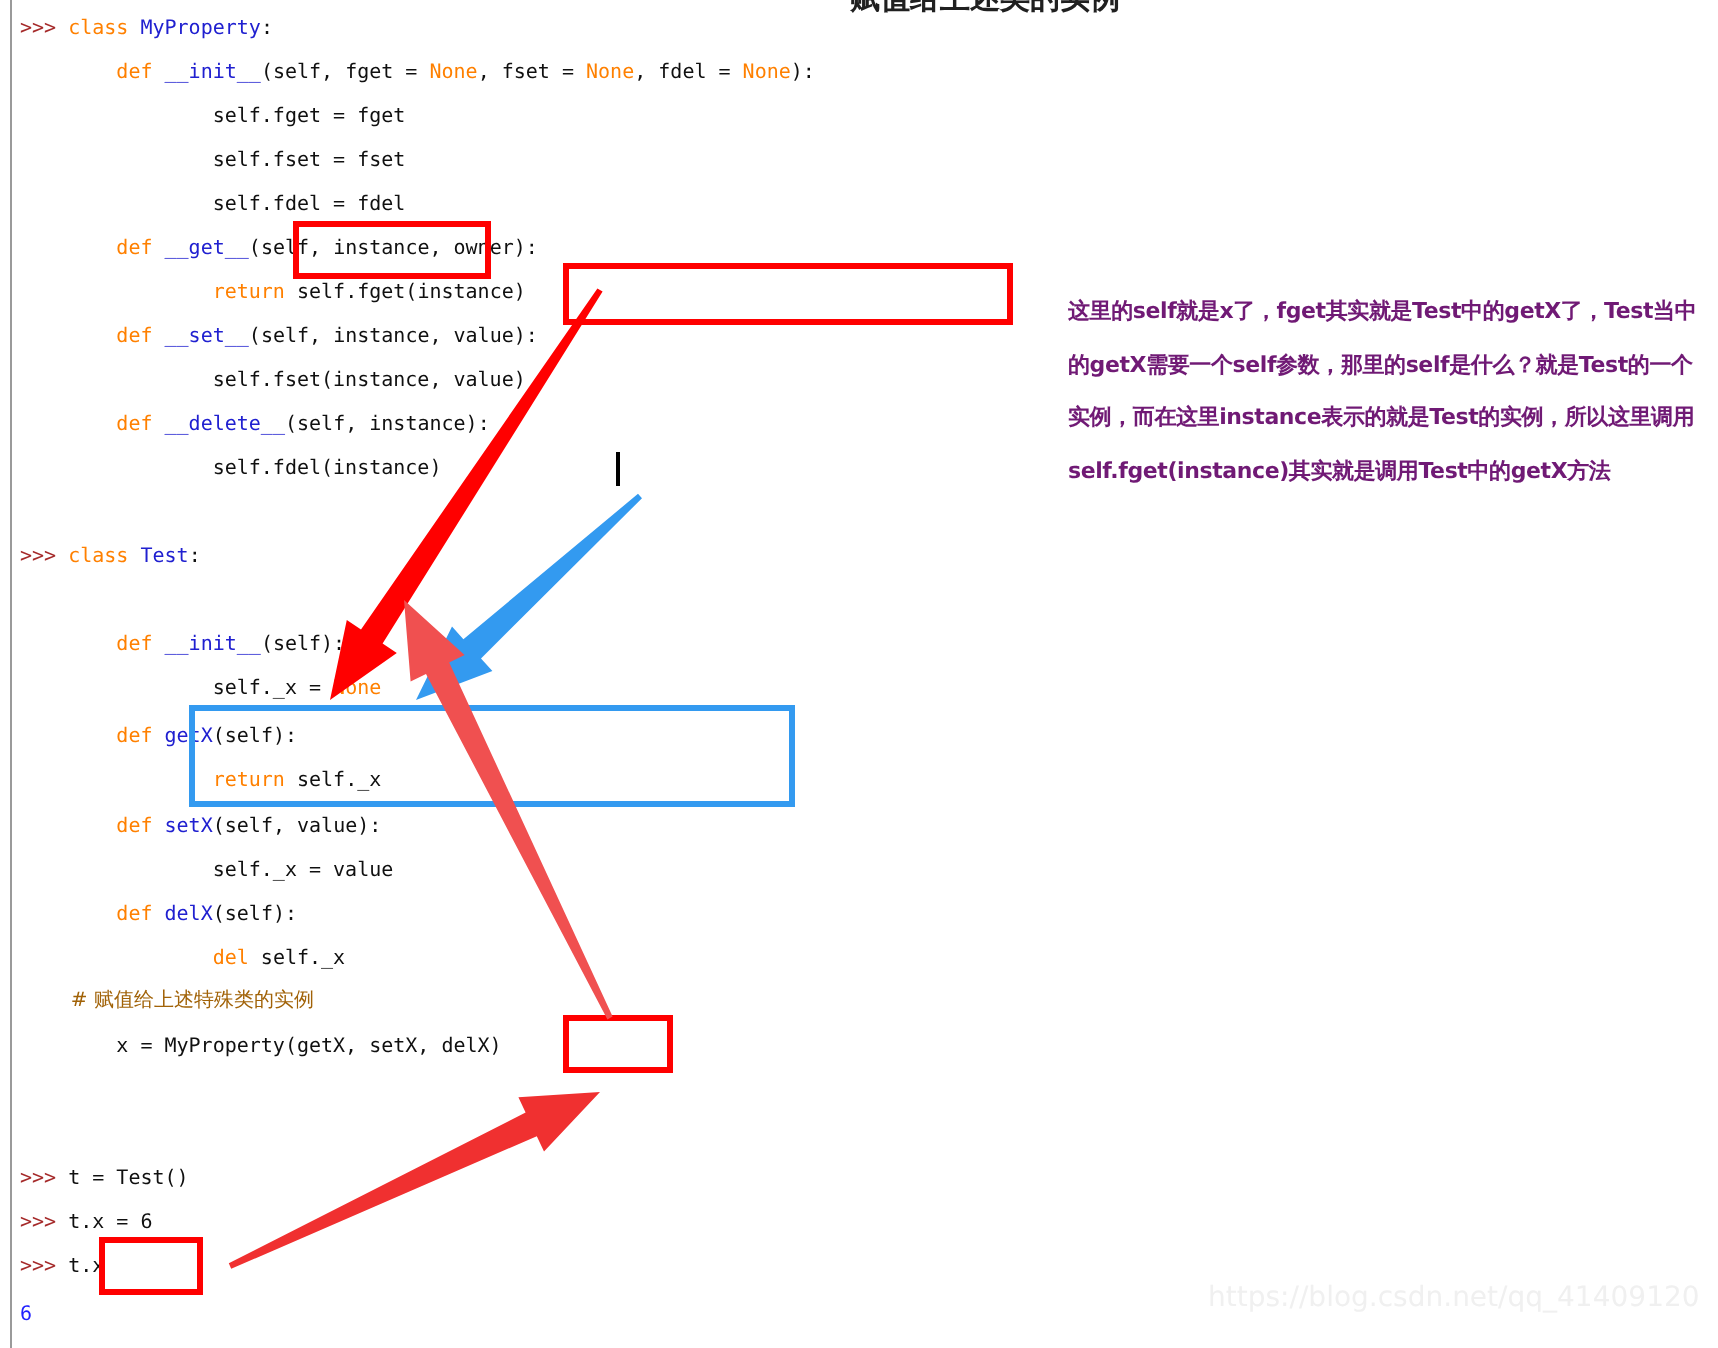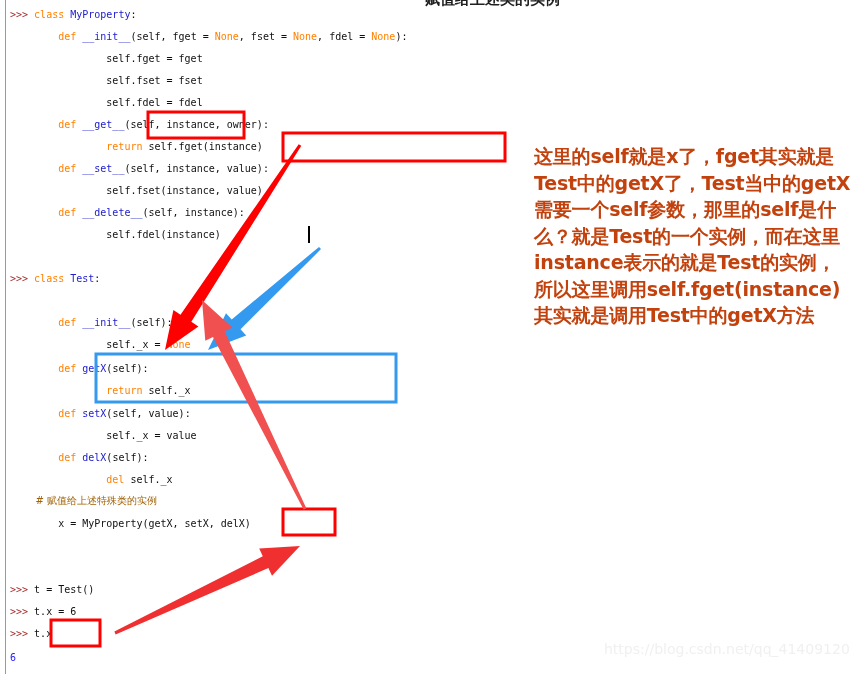--- a/index.html
+++ b/index.html
@@ -73,24 +73,24 @@
     white-space: pre;
   }
 
   
   .annot {
     position: absolute;
     left: 534px;
     top: 143px;
     width: 320px;
     font-family: "DejaVu Sans", sans-serif;
-    font-size: 19px;
+    font-size: 11px;
     line-height: 26.5px;
     font-weight: bold;
-    color: #c2410c;
+    color: #701a75;
     white-space: pre-wrap;
     letter-spacing: -0.2px;
   }
 
   
   .overlay {
     position: absolute;
     left: 0; top: 0;
     width: 859px; height: 674px;
     pointer-events: none;

